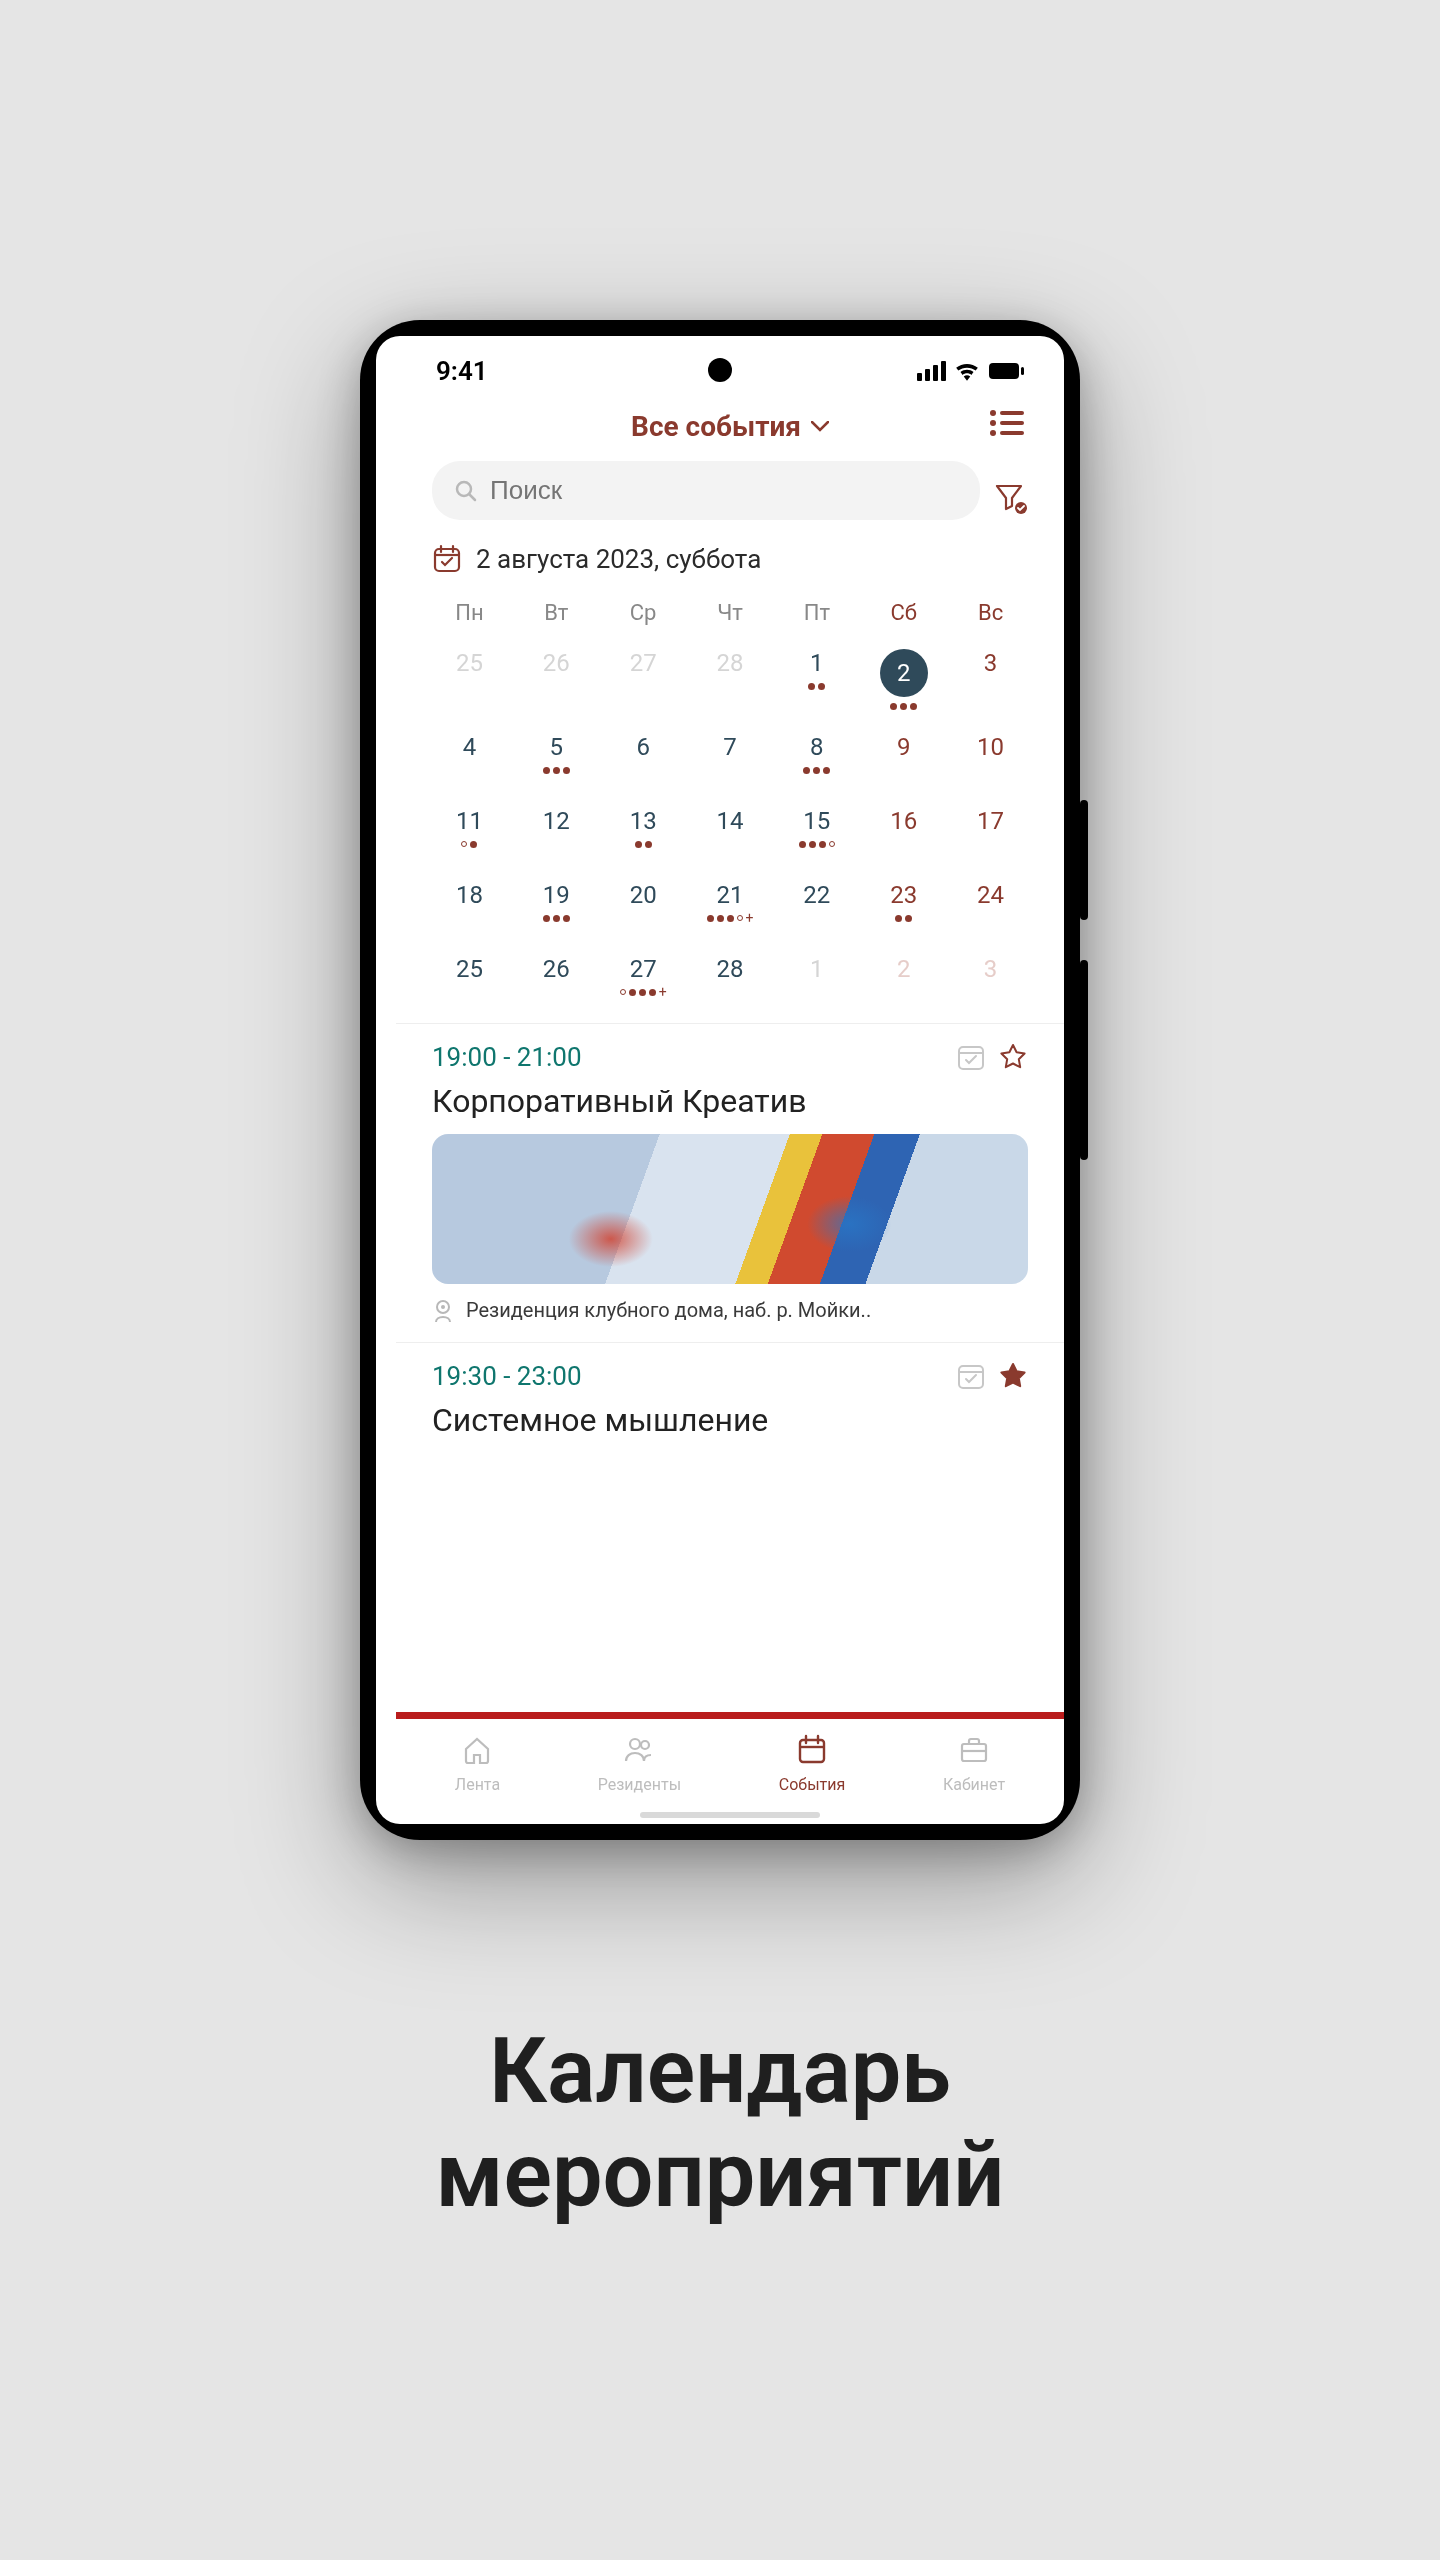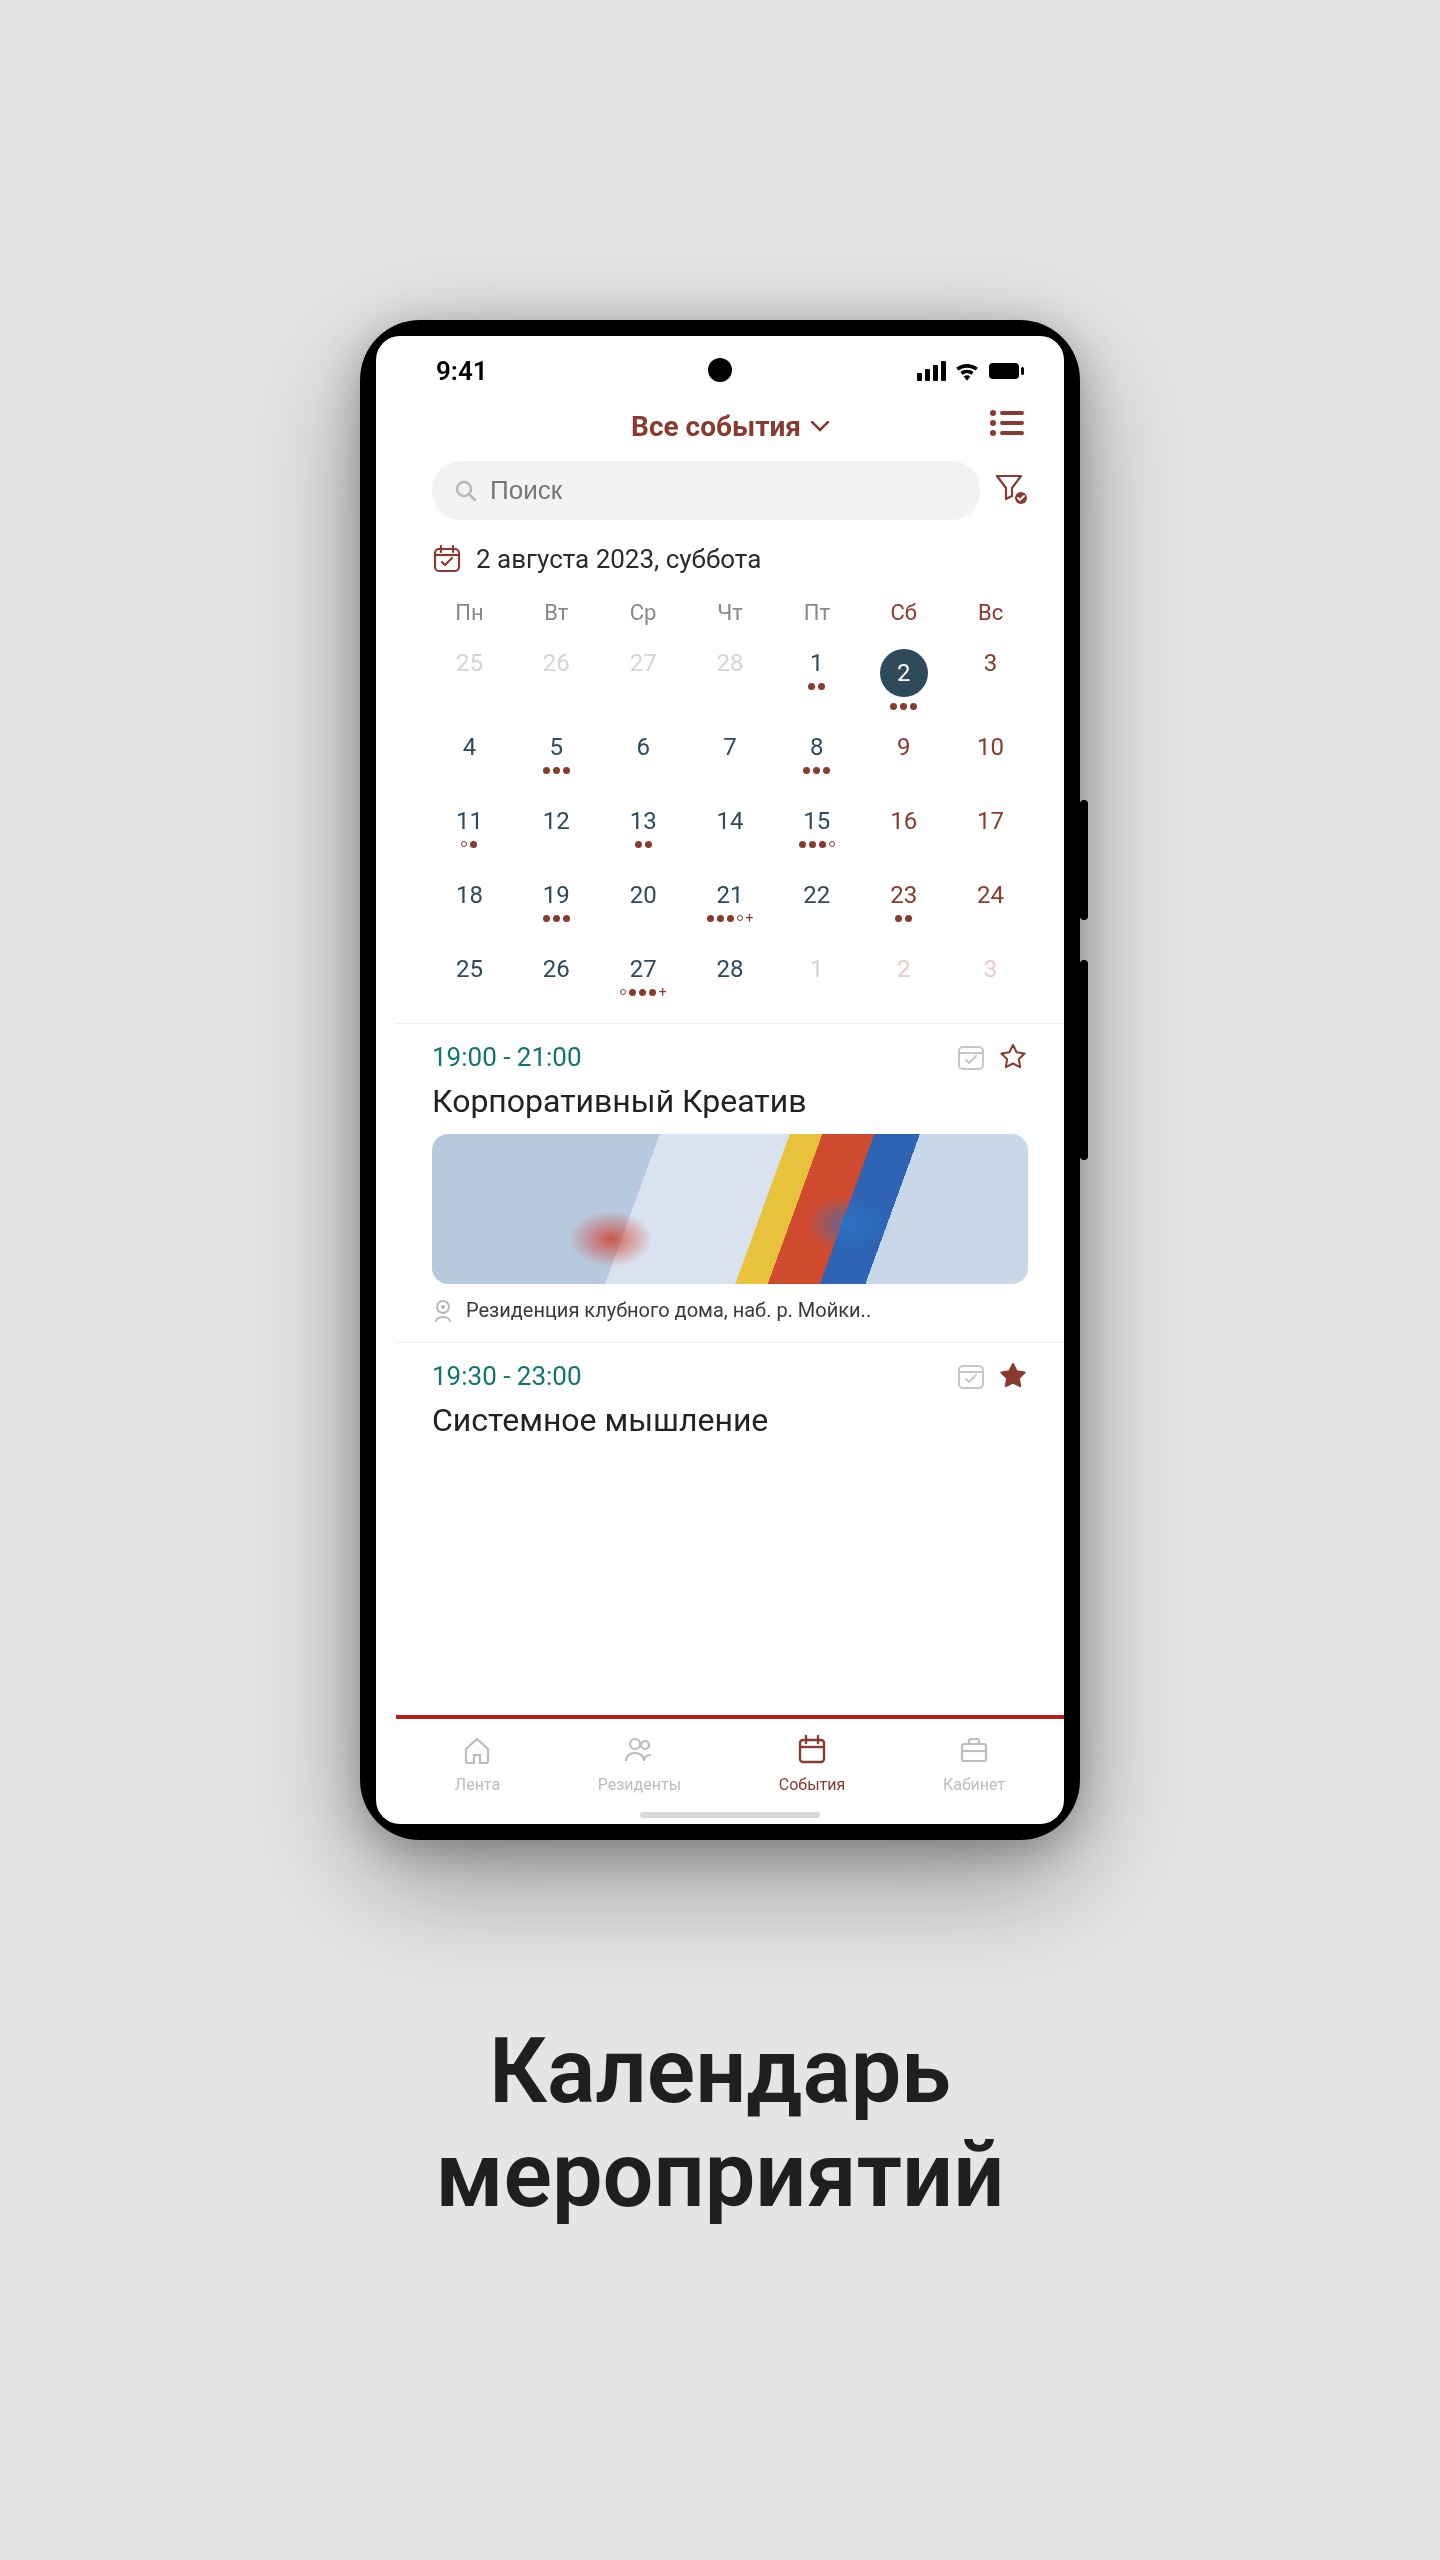--- a/index.html
+++ b/index.html
@@ -48,21 +48,21 @@
   .signal span { width:5px; background:#000; border-radius:1px; }
   .signal span:nth-child(1){height:8px}.signal span:nth-child(2){height:12px}
   .signal span:nth-child(3){height:16px}.signal span:nth-child(4){height:20px}
   .wifi svg, .battery svg { display:block; }
   .header {
     display:flex; align-items:center; justify-content:center;
     position:relative; padding:14px 40px 18px;font-weight:bold;
   }
   .dropdown { display:flex; align-items:center; gap:10px; color:#8a3a2e; font-size:28px; }
   .list-icon { position:absolute; right:40px; top:14px; }
-  .search-row { display:flex; align-items:center; gap:14px; padding:0 36px 18px; }
+  .search-row { display:flex; align-items:flex-end; gap:14px; padding:0 36px 18px; }
   .search-box { flex:1; background:#f3f3f3; border-radius:28px; display:flex; align-items:center; padding:14px 22px; }
   .search-box input { border:none; background:transparent; font-size:26px; color:#9a9a9a; flex:1; outline:none; }
   .date-row { display:flex; align-items:center; gap:14px; padding:6px 36px 18px; font-size:26px; color:#2b2b2b; }
   .calendar { padding:0 30px 10px; }
   .cal-head, .cal-row { display:grid; grid-template-columns:repeat(7,1fr); text-align:center; }
   .cal-head div { font-size:22px; color:#888; padding:8px 0; }
   .cal-head div.weekend { color:#8a3a2e; }
   .cal-row { margin-top:6px; }
   .cell { padding:10px 0 6px; font-size:24px; color:#2f4a5a; display:flex; flex-direction:column; align-items:center; min-height:68px; position:relative; }
   .cell.prev, .cell.next { color:#d5d5d5; }
@@ -75,21 +75,21 @@
   .plus { font-size:14px; color:#8a3a2e; line-height:1; }
   .events { flex:1; overflow:hidden; }
   .event { padding:18px 36px 0; border-top:1px solid #eee; }
   .ev-top { display:flex; justify-content:space-between; align-items:flex-start; }
   .ev-time { color:#0f766e; font-size:26px; }
   .ev-actions { display:flex; gap:12px; align-items:center; }
   .ev-title { font-size:32px; color:#222; margin-top:6px; }
   .ev-img { width:100%; height:150px; border-radius:16px; margin-top:14px; background:linear-gradient(110deg,#b7c9df 0 35%,#d9e3ef 35% 55%,#e9c23b 55% 60%,#d04a2f 60% 68%,#2e64b3 68% 75%,#c9d8e8 75% 100%); position:relative; overflow:hidden; }
   .ev-img::after{content:"";position:absolute;inset:0;background:radial-gradient(60px 40px at 30% 70%,rgba(210,60,40,.8),transparent 70%),radial-gradient(60px 40px at 70% 60%,rgba(40,120,200,.7),transparent 70%);}
   .ev-loc { display:flex; align-items:flex-start; gap:12px; font-size:20px; color:#3a3a3a; padding:14px 0 18px; }
-  .bottom-nav { display:flex; justify-content:space-around; align-items:center; padding:14px 10px 8px; border-top:4px solid #b91c1c; }
+  .bottom-nav { display:flex; justify-content:space-around; align-items:center; padding:14px 10px 8px; border-top:7px solid #b91c1c; }
   .nav-item { display:flex; flex-direction:column; align-items:center; gap:4px; font-size:16px; color:#bdbdbd; }
   .nav-item.active { color:#8a3a2e; }
   .home-ind { width:180px; height:6px; background:#d9d9d9; border-radius:3px; margin:10px auto 6px; }
   .caption { margin-top:180px; text-align:center; font-size:90px; font-weight:600; color:#1f1f1f; line-height:1.15; }
 </style>
 </head>
 <body>
 
 <div class="phone">
   <div class="side-btn b1"></div>

